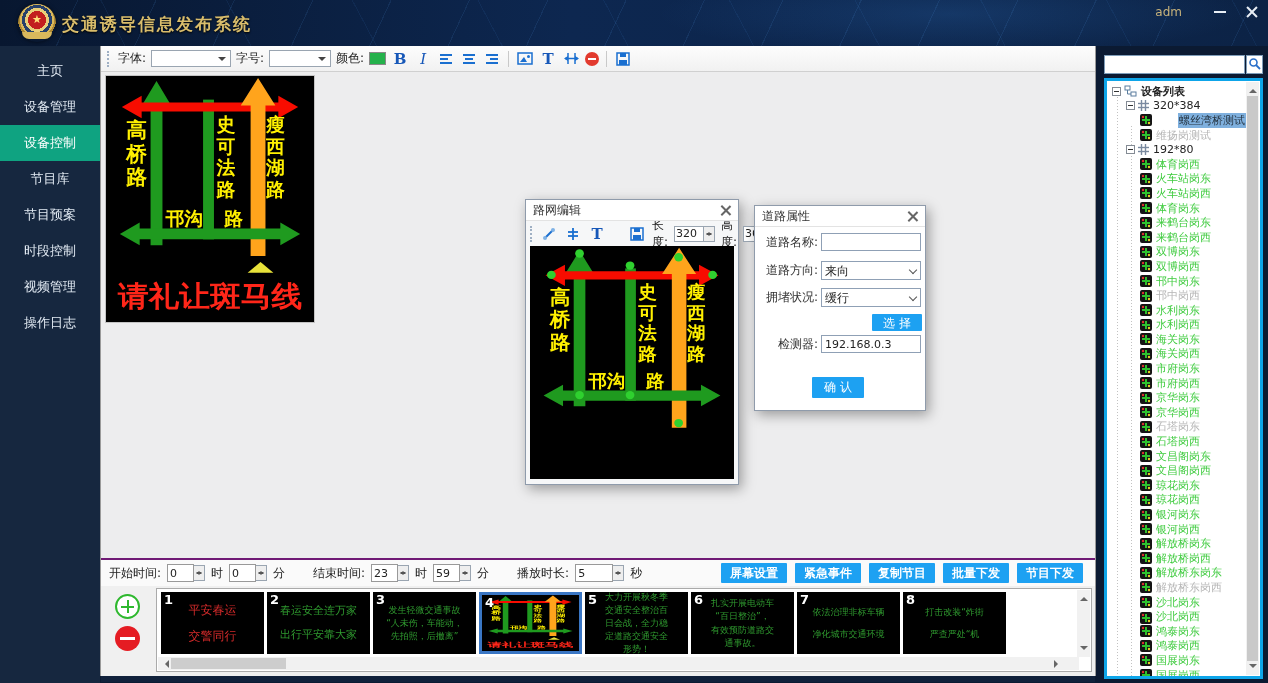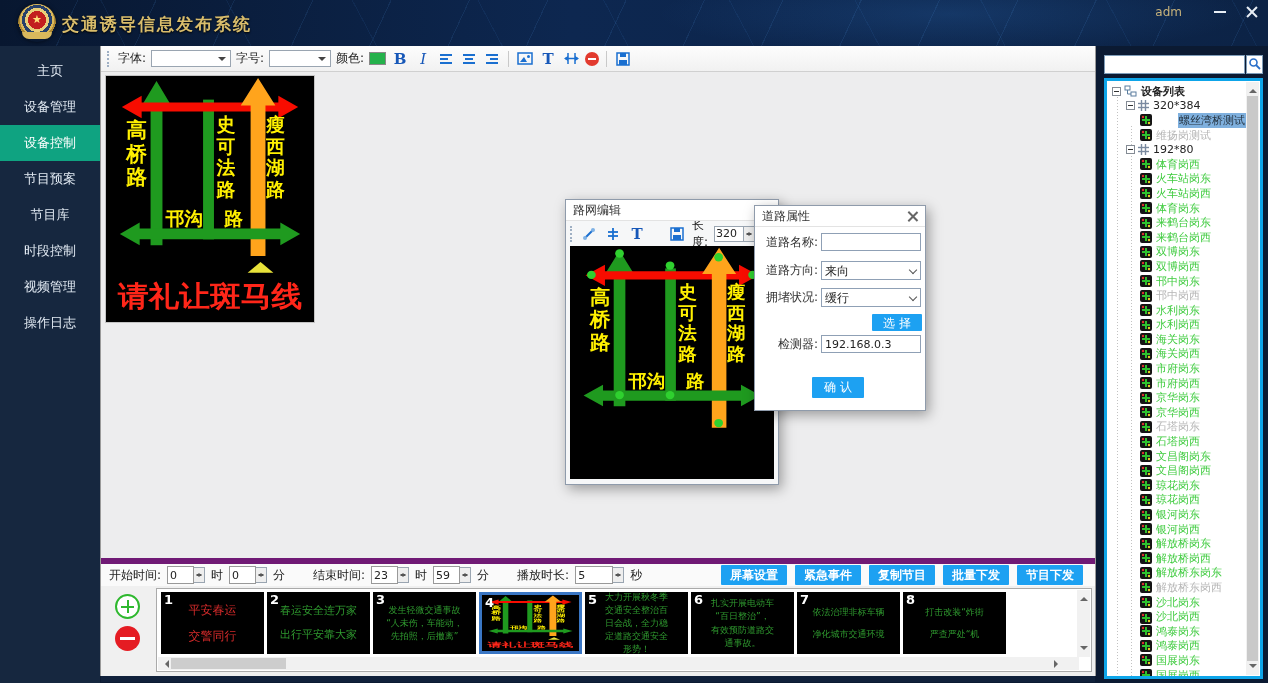--- a/index.html
+++ b/index.html
@@ -50,39 +50,39 @@
 
   .canvas{position:absolute;left:0;top:26px;width:994px;height:486px;background:#ededee;}
   .sign-preview{position:absolute;left:4px;top:3px;width:210px;height:248px;border:1px solid #c4c4c4;}
 
   
   .dlg{position:absolute;background:#f6f7f8;border:1px solid #8f9bab;box-shadow:3px 4px 12px rgba(0,0,0,.35);}
   .dlg-title{height:21px;line-height:21px;padding:0 7px;font-size:12px;color:#333;position:relative;border-bottom:1px solid #e3e3e3;background:#fff;}
   .dlg-close{position:absolute;right:6px;top:4px;width:13px;height:13px;cursor:pointer;}
   .dlg-close::before,.dlg-close::after{content:'';position:absolute;left:6px;top:0;width:1.5px;height:13px;background:#666;}
   .dlg-close::before{transform:rotate(45deg);} .dlg-close::after{transform:rotate(-45deg);}
-  .road-editor{left:424px;top:127px;width:214px;height:286px;margin-left:40px;}
+  .road-editor{left:424px;top:127px;width:214px;height:286px;}
   .re-toolbar{height:25px;display:flex;align-items:center;gap:6px;padding:0 4px;font-size:12px;color:#222;background:#f6f7f8;}
   .re-canvas{margin:0 4px;width:204px;height:233px;background:#000;}
   .num-box{width:30px;height:16px;border:1px solid #9aa5b1;background:#fff;font-size:11px;padding:0 1px;color:#222;}
   .spin-arrows{display:inline-flex;flex-direction:column;width:11px;height:16px;border:1px solid #9aa5b1;border-left:none;background:#eee;}
   .spin-arrows i{flex:1;position:relative;}
   .spin-arrows i.up::before{content:'';position:absolute;left:2px;top:2px;border:3px solid transparent;border-bottom-color:#555;}
   .spin-arrows i.dn::before{content:'';position:absolute;left:2px;bottom:2px;border:3px solid transparent;border-top-color:#555;}
 
   .road-props{left:653px;top:133px;width:172px;height:206px;background:#fff;}
   .rp-row{position:absolute;display:flex;align-items:center;font-size:12px;color:#333;}
   .rp-label{width:62px;text-align:right;padding-right:3px;}
   .rp-input{width:100px;height:18px;border:1px solid #8fa0b5;background:#fff;font-size:11px;padding:0 3px;color:#222;}
   .rp-select{position:relative;width:100px;height:19px;border:1px solid #8fa0b5;background:#fff;font-size:12px;line-height:18px;padding:0 3px;color:#222;}
   .rp-select .caret{position:absolute;right:4px;top:7px;width:6px;height:6px;border-right:1.5px solid #555;border-bottom:1.5px solid #555;transform:rotate(45deg);margin-top:-2px;}
   .blue-btn{background:#1da1f2;color:#fff;border:none;font-size:12px;cursor:pointer;border-radius:1px;}
 
   
-  .schedule{position:absolute;left:0;top:512px;width:994px;height:28px;background:#fafafa;border-top:6px solid #701a75;
+  .schedule{position:absolute;left:0;top:512px;width:994px;height:28px;background:#fafafa;border-top:2px solid #701a75;
     display:flex;align-items:center;padding:0 8px;gap:6px;font-size:12px;color:#222;}
   .spin{display:inline-flex;align-items:center;}
   .spin-input{width:27px;height:18px;border:1px solid #999;font-size:11px;padding:0 2px;color:#222;background:#fff;}
   .sgap{width:16px;}
   .action-buttons{margin-left:auto;display:flex;gap:8px;padding-right:4px;}
   .action-buttons .blue-btn{width:66px;height:20px;font-weight:bold;}
 
   
   .playlist{position:absolute;left:0;top:540px;width:994px;height:90px;background:#f0f0f0;}
   .pl-add{position:absolute;left:14px;top:8px;width:25px;height:25px;border-radius:50%;border:2px solid #2eb82e;background:#fff;cursor:pointer;}
@@ -138,22 +138,22 @@
       <span class="user">adm</span>
       <span class="win-btn min"></span>
       <span class="win-btn close"></span>
     </div>
   </header>
 
   <nav class="sidebar">
       <div class="menu-item">主页</div>
       <div class="menu-item">设备管理</div>
       <div class="menu-item active">设备控制</div>
+      <div class="menu-item">节目库</div>
       <div class="menu-item">节目预案</div>
-      <div class="menu-item">节目库</div>
       <div class="menu-item">时段控制</div>
       <div class="menu-item">视频管理</div>
       <div class="menu-item">操作日志</div>
     </nav>
 
   <section class="main">
 
     <div class="toolbar">
       <span class="grip"></span>
       <span>字体:</span>

